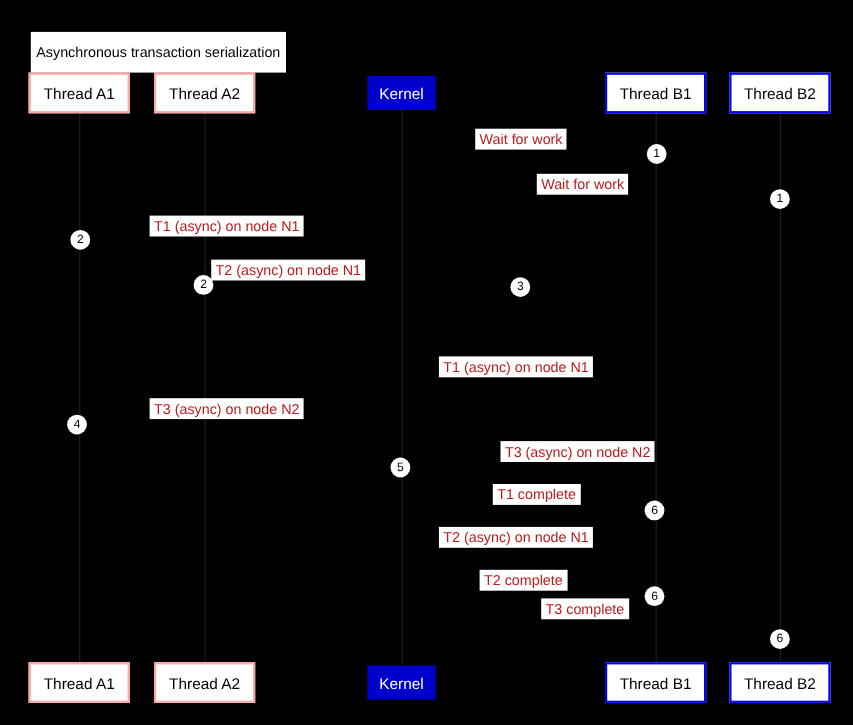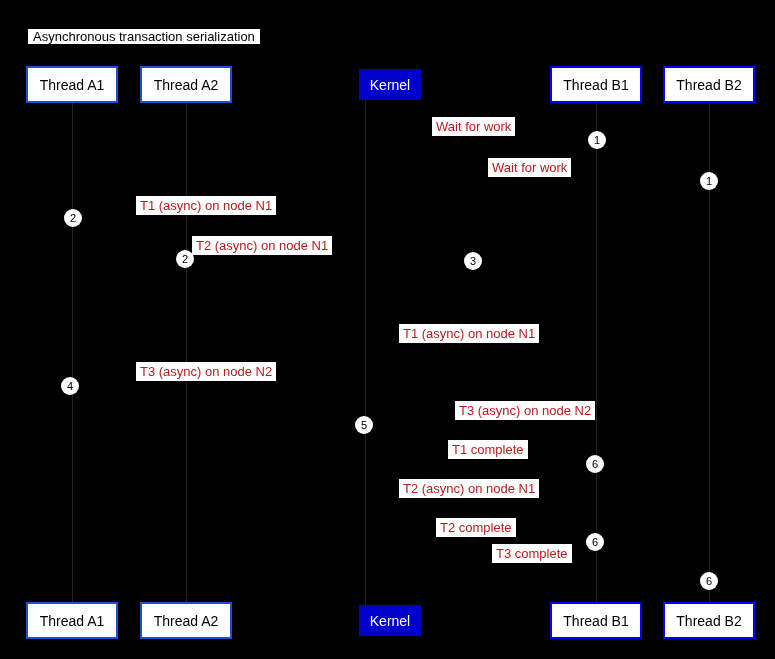--- a/index.html
+++ b/index.html
@@ -11,57 +11,56 @@
     position: relative;
     width: 775px;
     height: 659px;
     background: #000000;
     font-family: "Liberation Sans", sans-serif;
     overflow: hidden;
   }
   .lane-box {
     position: absolute;
     box-sizing: border-box;
-    border: 2px solid #1d4ed8;
+    border: 2px solid #fca5a5;
     background: #ffffff;
     color: #000000;
     font-size: 14px;
     line-height: 1;
     display: flex;
     align-items: center;
     justify-content: center;
     white-space: nowrap;
   }
   .lane-box.blue {
     border-color: #0000ff;
     text-align: right;
   }
   .lane-box.kernel {
     border: none;
     background: #0000cc;
     color: #ffffff;
-    margin-left: 25px;
   }
   .msg {
     position: absolute;
     background: #ffffff;
     color: #b91c1c;
     font-size: 13px;
     line-height: 1;
     padding: 3px 4px;
     white-space: nowrap;
     box-sizing: border-box;
   }
   .title {
     position: absolute;
     background: #ffffff;
     color: #000000;
     font-size: 13px;
     line-height: 1;
-    padding: 1px 5px;
+    padding: 12px 5px;
     white-space: nowrap;
   }
   .marker {
     position: absolute;
     width: 18px;
     height: 18px;
     border-radius: 50%;
     background: #ffffff;
     color: #000000;
     font-size: 11px;

